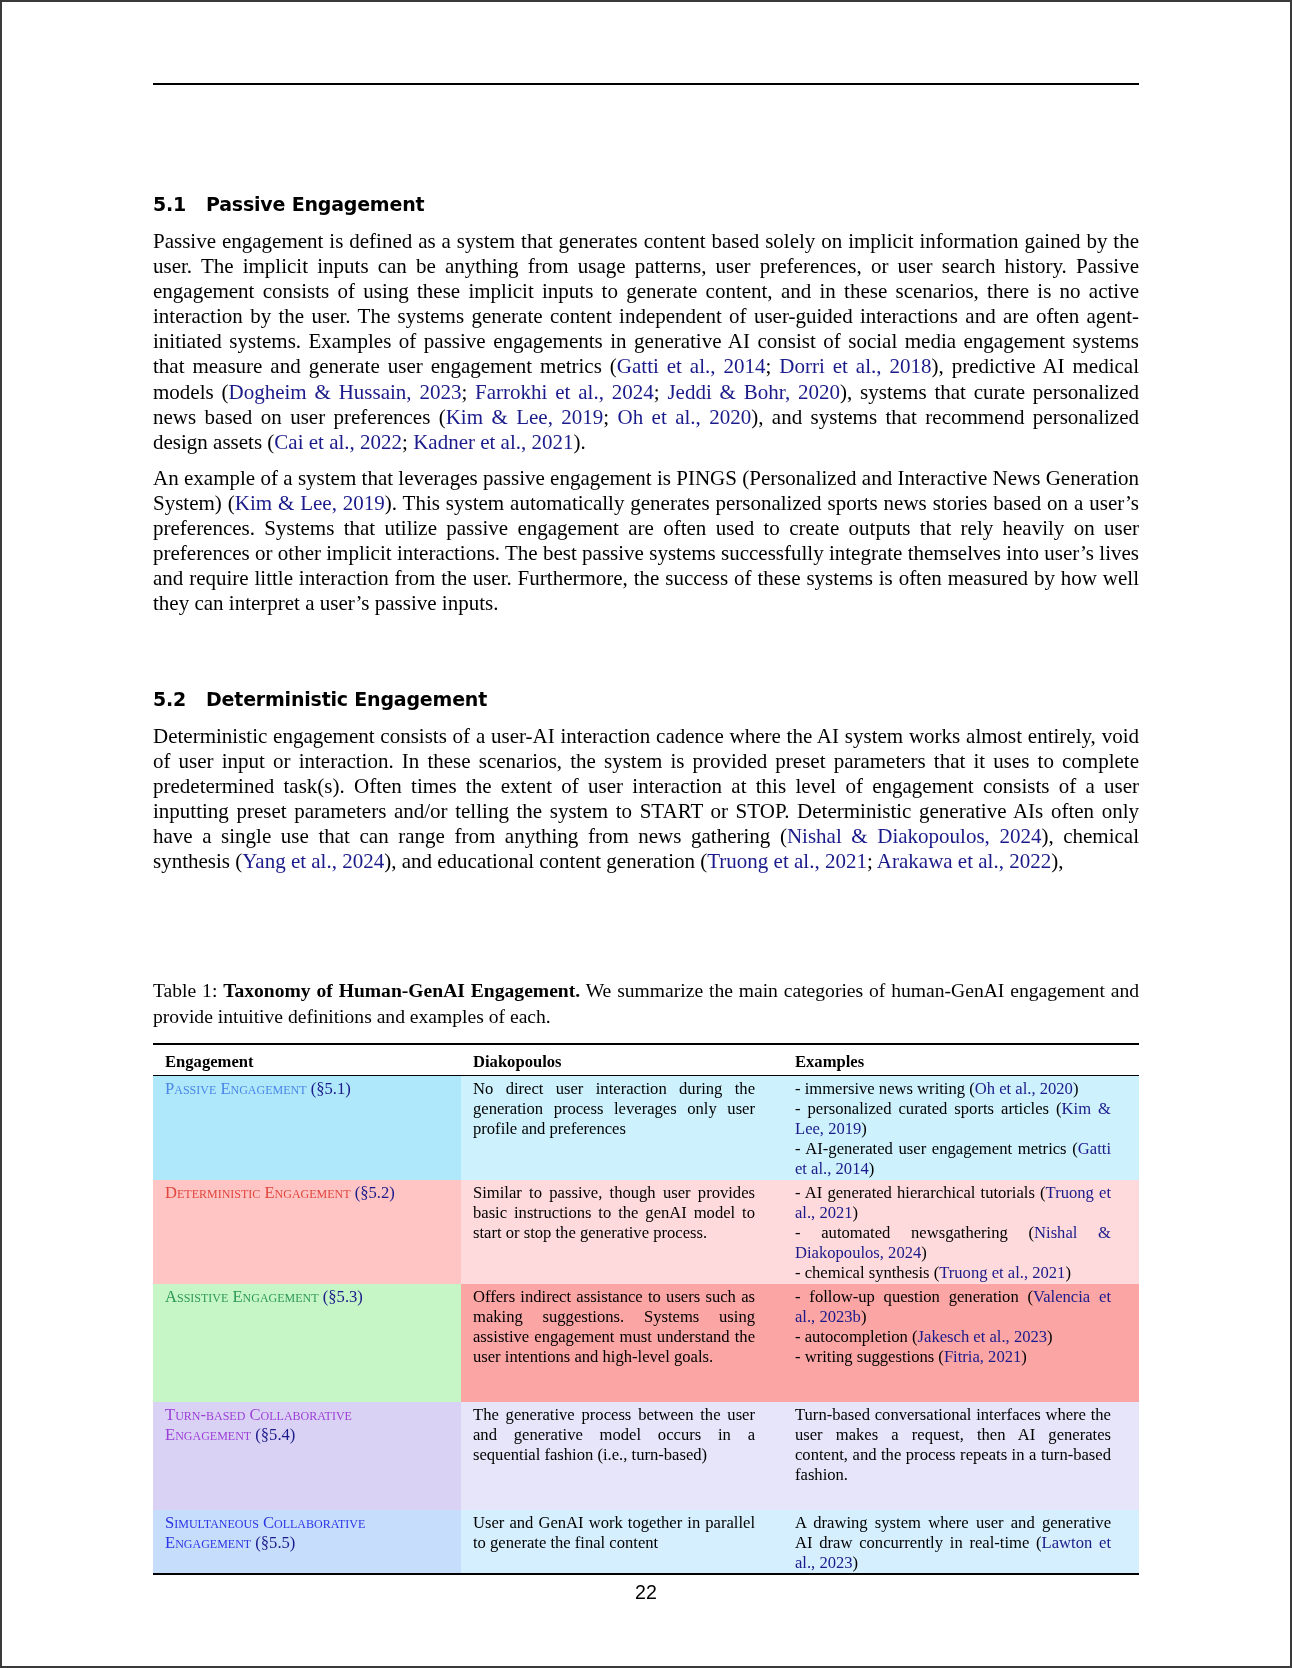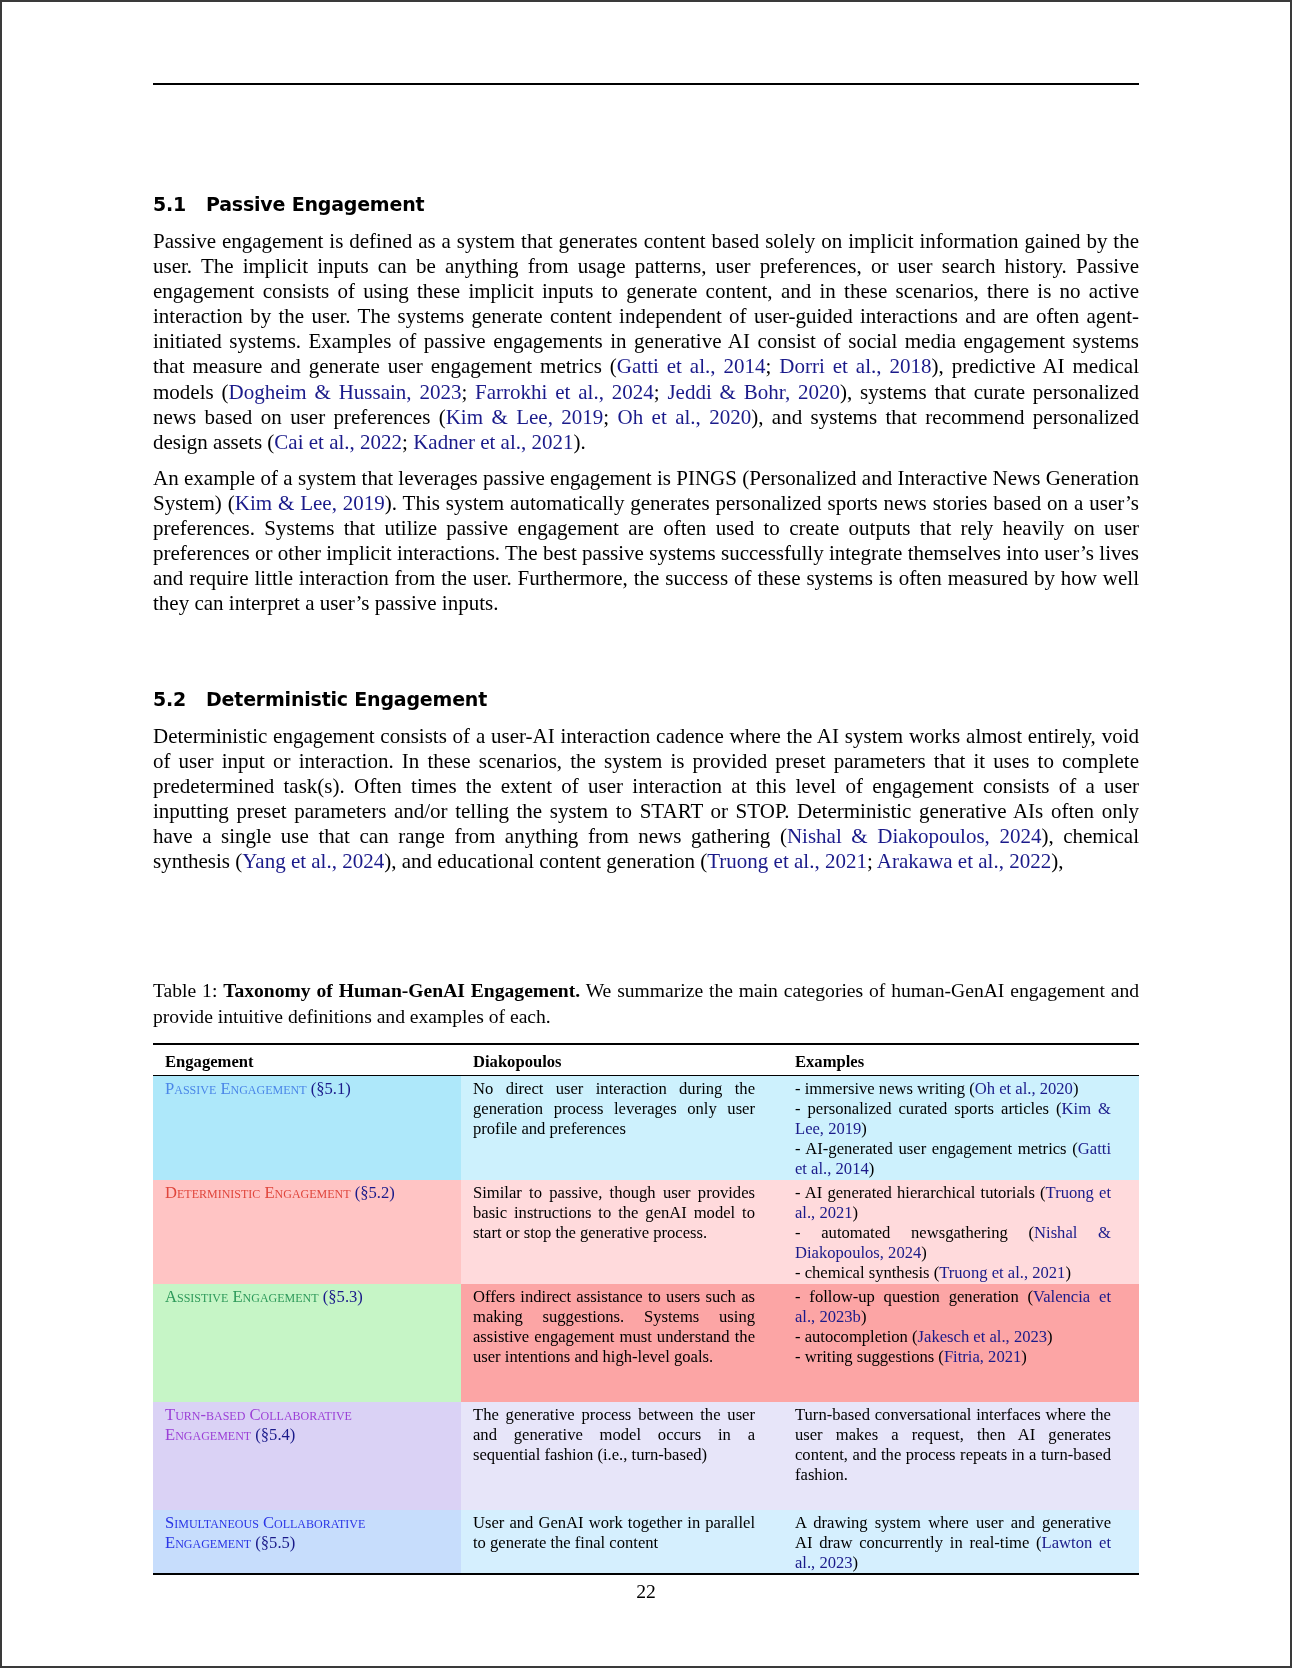--- a/index.html
+++ b/index.html
@@ -44,21 +44,21 @@
   .sc { font-variant: small-caps; }
   .r1 { height: 104px; } .r2 { height: 104px; } .r3 { height: 118px; } .r4 { height: 108px; } .r5 { height: 64px; }
   .c1-passive { background: #aee8fa; } .c2-passive { background: #cdf1fd; }
   .c1-det { background: #ffc4c4; } .c2-det { background: #ffdadc; }
   .c1-asst { background: #c6f5c6; } .c2-asst { background: #fca5a5; }
   .c1-turn { background: #dad2f5; } .c2-turn { background: #e7e5f9; }
   .c1-sim { background: #c7ddfc; } .c2-sim { background: #d5effe; }
   .ex-line { display: block; }
   .page-num {
     position: absolute; top: 1581px; left: 0; width: 1292px; text-align: center;
-    font-family: Liberation Serif, serif; font-size: 19.6px; color: #000;
+    font-family: Liberation Sans, sans-serif; font-size: 19.6px; color: #000;
   }
 </style>
 </head>
 <body>
 
 <div class="page"></div>
 <div class="top-rule"></div>
 
 <div class="sec-head" style="top:175px;">
   <span class="num">5.1</span><span>Passive Engagement</span>

